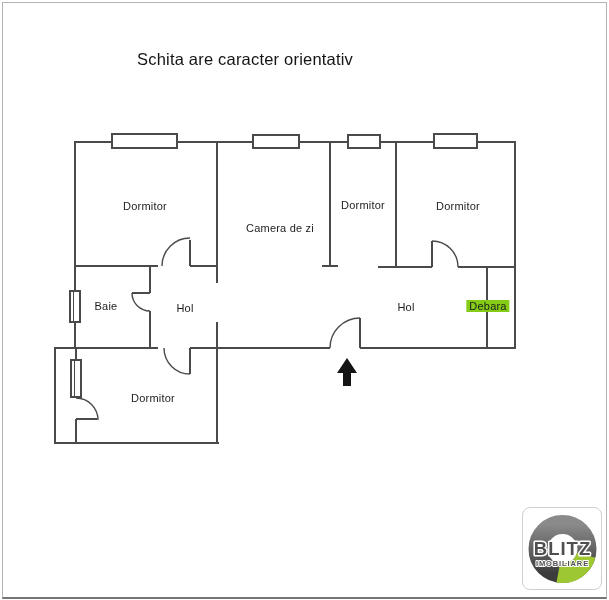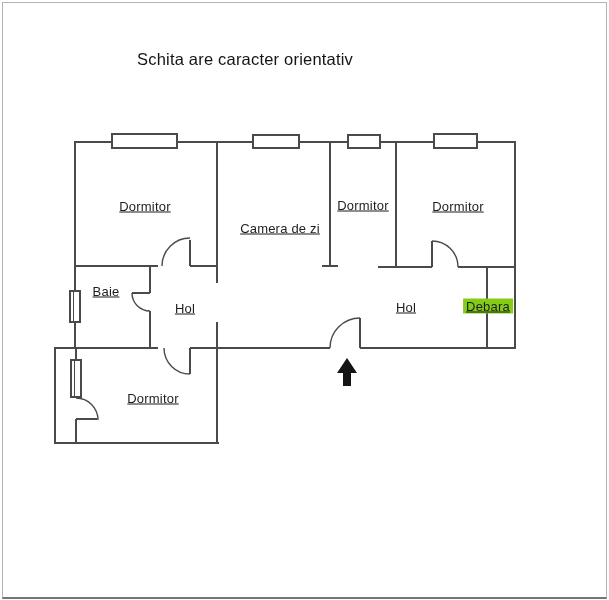--- a/index.html
+++ b/index.html
@@ -12,21 +12,21 @@
     border:1px solid #b3b3b3; border-bottom:2px solid #757575;
     pointer-events:none;
   }
   .plan-title {
     position:absolute; left:105px; top:59px; transform:translateY(-50%);
     font-size:16.5px; letter-spacing:0.2px; color:#141414; white-space:nowrap;margin-left:32px;
   }
   svg.plan { position:absolute; left:0; top:0; }
   .room-label {
     position:absolute; transform:translate(-50%,-50%);
-    font-size:13px; color:#1d1d1d; white-space:nowrap; letter-spacing:0.2px;text-decoration:underline;
+    font-size:11px; color:#1d1d1d; white-space:nowrap; letter-spacing:0.2px;
   }
   .room-label.bg { background:#84cc16; padding:0 3px; }
   .logo-card {
     position:absolute; left:522px; top:507px; width:80px; height:83px;
     box-sizing:border-box; border:1px solid #cfcfcf; border-radius:8px;
     background:#ffffff;
   }
 </style>
 </head>
 <body>
@@ -107,20 +107,34 @@
     <g fill="#141414">
       <polygon points="337,373 357,373 347,358"></polygon>
       <rect x="343" y="371" width="8" height="15"></rect>
     </g>
   </svg>
 
   <div class="room-label" style="left:145px; top:206px;">Dormitor</div>
   <div class="room-label" style="left:280px; top:220px;margin-top:8px;">Camera de zi</div>
   <div class="room-label" style="left:363px; top:205px;">Dormitor</div>
   <div class="room-label" style="left:458px; top:206px;">Dormitor</div>
-  <div class="room-label" style="left:106px; top:291px;">Baie</div>
+  <div class="room-label" style="left:106px; top:306px;">Baie</div>
   <div class="room-label" style="left:185px; top:308px;">Hol</div>
   <div class="room-label" style="left:406px; top:307px;">Hol</div>
   <div class="room-label bg" style="left:488px; top:306px;">Debara</div>
   <div class="room-label" style="left:153px; top:398px;">Dormitor</div>
 
+  <div class="logo-card">
+    <svg width="78" height="81" viewBox="0 0 78 81">
+      <defs>
+        <linearGradient id="ringGrad" x1="0" y1="0" x2="0" y2="1">
+          <stop offset="0" stop-color="#8a8a8a"></stop>
+          <stop offset="1" stop-color="#3c3c3c"></stop>
+        </linearGradient>
+      </defs>
+      <circle cx="39.5" cy="41" r="24.5" fill="none" stroke="url(#ringGrad)" stroke-width="19"></circle>
+      <path d="M63.2,47.3 A24.5,24.5 0 0 1 35.2,65.1" fill="none" stroke-width="19" stroke="#9dc831"></path>
+      <text x="39.5" y="47" text-anchor="middle" font-size="18.5" font-weight="bold" letter-spacing="1" stroke="#ffffff" stroke-width="3" stroke-linejoin="round" paint-order="stroke" fill="#4f4f4f">BLITZ</text>
+      <text x="39.5" y="57.5" text-anchor="middle" font-size="7.5" font-weight="bold" letter-spacing="0.9" stroke="#ffffff" stroke-width="2" stroke-linejoin="round" paint-order="stroke" fill="#4f4f4f">IMOBILIARE</text>
+    </svg>
+  </div>
 
 </div>
 
 </body></html>

